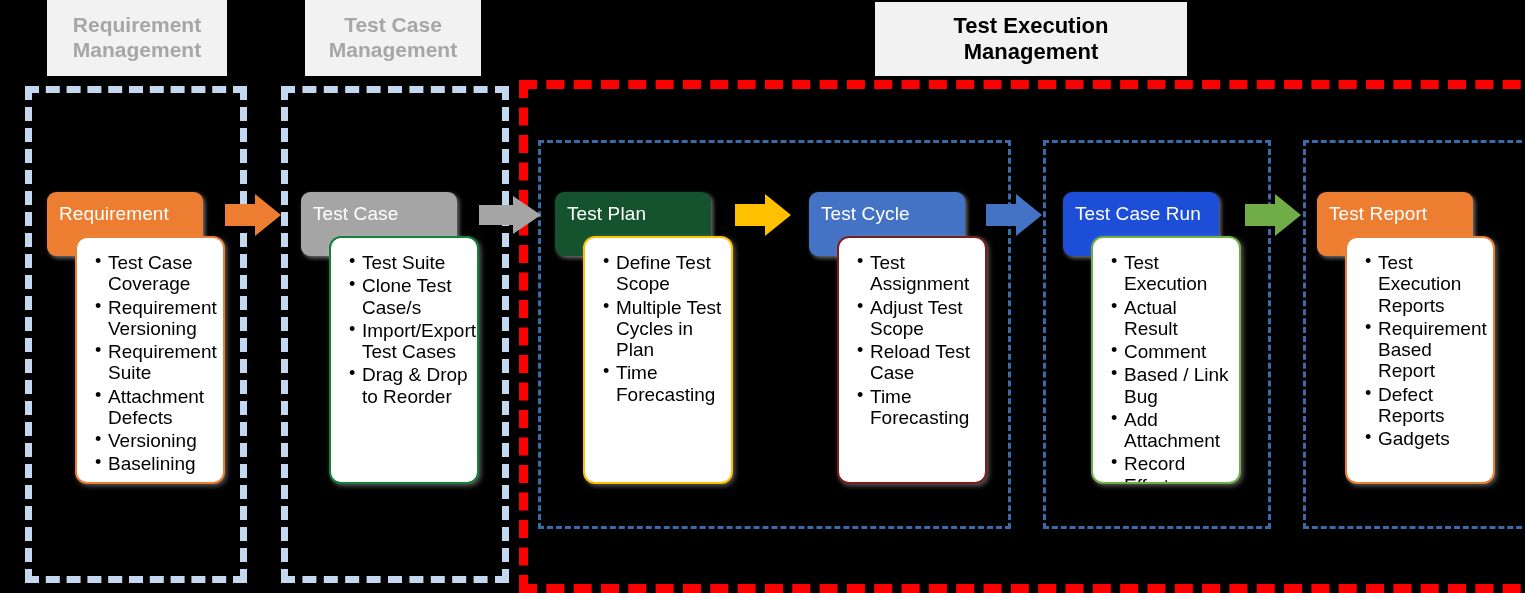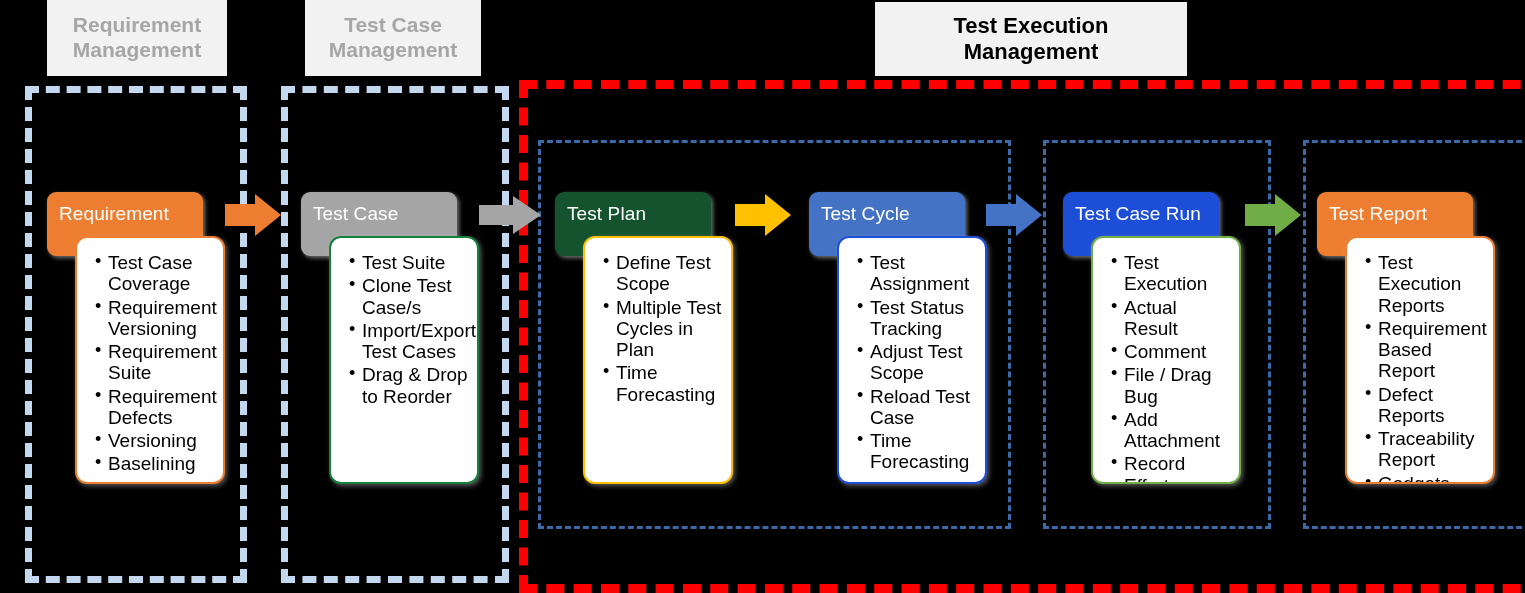--- a/index.html
+++ b/index.html
@@ -38,21 +38,21 @@
   .phase li:before{content:"\2022";position:absolute;left:0;top:-1px;font-size:18px;}
 
   
   .c-orange .tab{background:#ED7D31;}
   .c-orange .body{border:2px solid #ED7D31;}
   .c-gray   .tab{background:#A5A5A5;}
   .c-gray   .body{border:2px solid #15803d;}
   .c-yellow .tab{background:#14532d;}
   .c-yellow .body{border:2px solid #FFC000;}
   .c-blue   .tab{background:#4472C4;}
-  .c-blue   .body{border:2px solid #1d4ed8;}
+  .c-blue   .body{border:2px solid #7f1d1d;}
   .c-green  .tab{background:#1d4ed8;}
   .c-green  .body{border:2px solid #70AD47;}
 
   
   .arrow{position:absolute;width:56px;height:42px;}
   .arrow svg{display:block;width:100%;height:100%;}
 </style>
 </head>
 <body>
 
@@ -118,21 +118,21 @@
   <div class="phase c-orange" style="left:24px;top:192px;width:156px;">
     <div class="tab">
       <span>Requirement</span>
     </div>
     <div class="body" style="height:248px;">
       <div class="glow"></div>
       <ul>
         <li>Test Case Coverage</li>
         <li>Requirement Versioning</li>
         <li>Requirement Suite</li>
-        <li>Requirement Defects</li>
+        <li>Attachment Defects</li>
         <li>Versioning</li>
         <li>Baselining</li>
       </ul>
     </div>
   </div>
 
   <div class="phase c-gray" style="left:278px;top:192px;width:156px;">
     <div class="tab">
       <span>Test Case</span>
     </div>
@@ -162,55 +162,53 @@
   </div>
 
   <div class="phase c-blue" style="left:786px;top:192px;width:156px;">
     <div class="tab">
       <span>Test Cycle</span>
     </div>
     <div class="body" style="height:248px;">
       <div class="glow"></div>
       <ul>
         <li>Test Assignment</li>
-        <li>Test Status Tracking</li>
         <li>Adjust Test Scope</li>
         <li>Reload Test Case</li>
         <li>Time Forecasting</li>
       </ul>
     </div>
   </div>
 
   <div class="phase c-green" style="left:1040px;top:192px;width:156px;">
     <div class="tab">
       <span>Test Case Run</span>
     </div>
     <div class="body" style="height:248px;">
       <div class="glow"></div>
       <ul>
         <li>Test Execution</li>
         <li>Actual Result</li>
         <li>Comment</li>
-        <li>File / Drag Bug</li>
+        <li>Based / Link Bug</li>
         <li>Add Attachment</li>
         <li>Record Effort</li>
 
       </ul>
     </div>
   </div>
 
   <div class="phase c-orange" style="left:1294px;top:192px;width:156px;">
     <div class="tab">
       <span>Test Report</span>
     </div>
     <div class="body" style="height:248px;">
       <div class="glow"></div>
       <ul>
         <li>Test Execution Reports</li>
         <li>Requirement Based Report</li>
         <li>Defect Reports</li>
-        <li>Traceability Report</li>
         <li>Gadgets</li>
       </ul>
     </div>
   </div>
 
 </div>
 
 </body></html>

